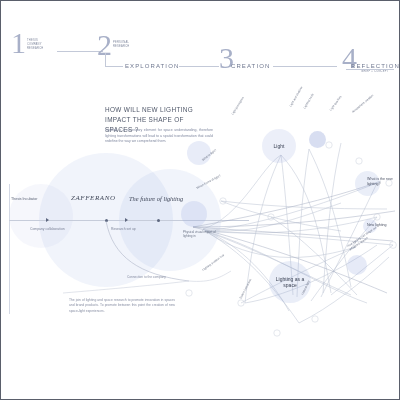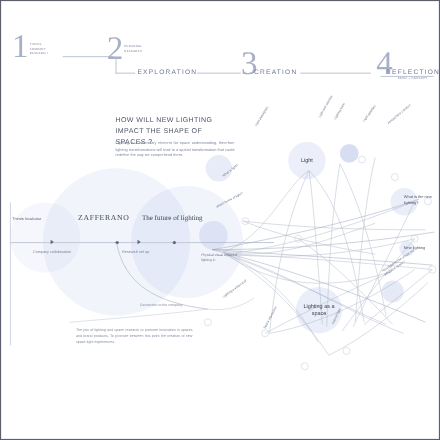--- a/index.html
+++ b/index.html
@@ -29,21 +29,21 @@
   
   #tl{position:absolute;left:8px;top:219px;width:240px;height:1px;background:#c6ccda;}
   .tl-dot{position:absolute;width:3px;height:3px;border-radius:50%;
           background:#5e6880;top:218px;}
   .tl-tri{position:absolute;top:216.5px;width:0;height:0;
           border-left:3px solid #5e6880;border-top:2px solid transparent;
           border-bottom:2px solid transparent;}
   .tl-above{position:absolute;font-size:3.6px;color:#5d6578;white-space:nowrap;}
   .tl-below{position:absolute;font-size:3.4px;color:#7d8499;white-space:nowrap;}
   .big-label{position:absolute;font-family:"Liberation Serif",serif;
-             color:#3f4658;white-space:nowrap;}
+             color:#3f4658;white-space:nowrap;font-style:italic;}
 
   #caption{position:absolute;left:68px;top:297px;width:106px;
            font-size:3.3px;line-height:1.6;color:#868da2;text-align:justify;}
   #conn-lbl{position:absolute;left:126px;top:274px;font-size:3.2px;color:#868da2;}
 
   
   #net{position:absolute;left:180px;top:96px;width:220px;height:230px;}
   .nlabel{position:absolute;font-size:3.6px;color:#4e5566;line-height:1.3;
           white-space:pre-line;transform-origin:0 50%;}
   .nlabel.rot{font-size:2.9px;color:#6c7487;}

